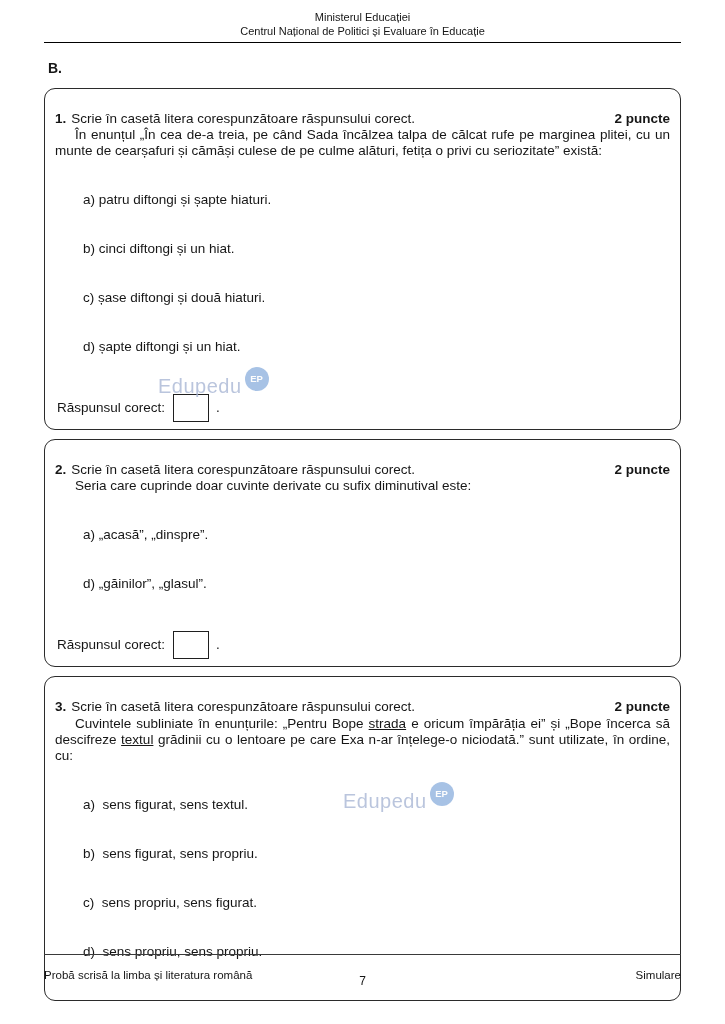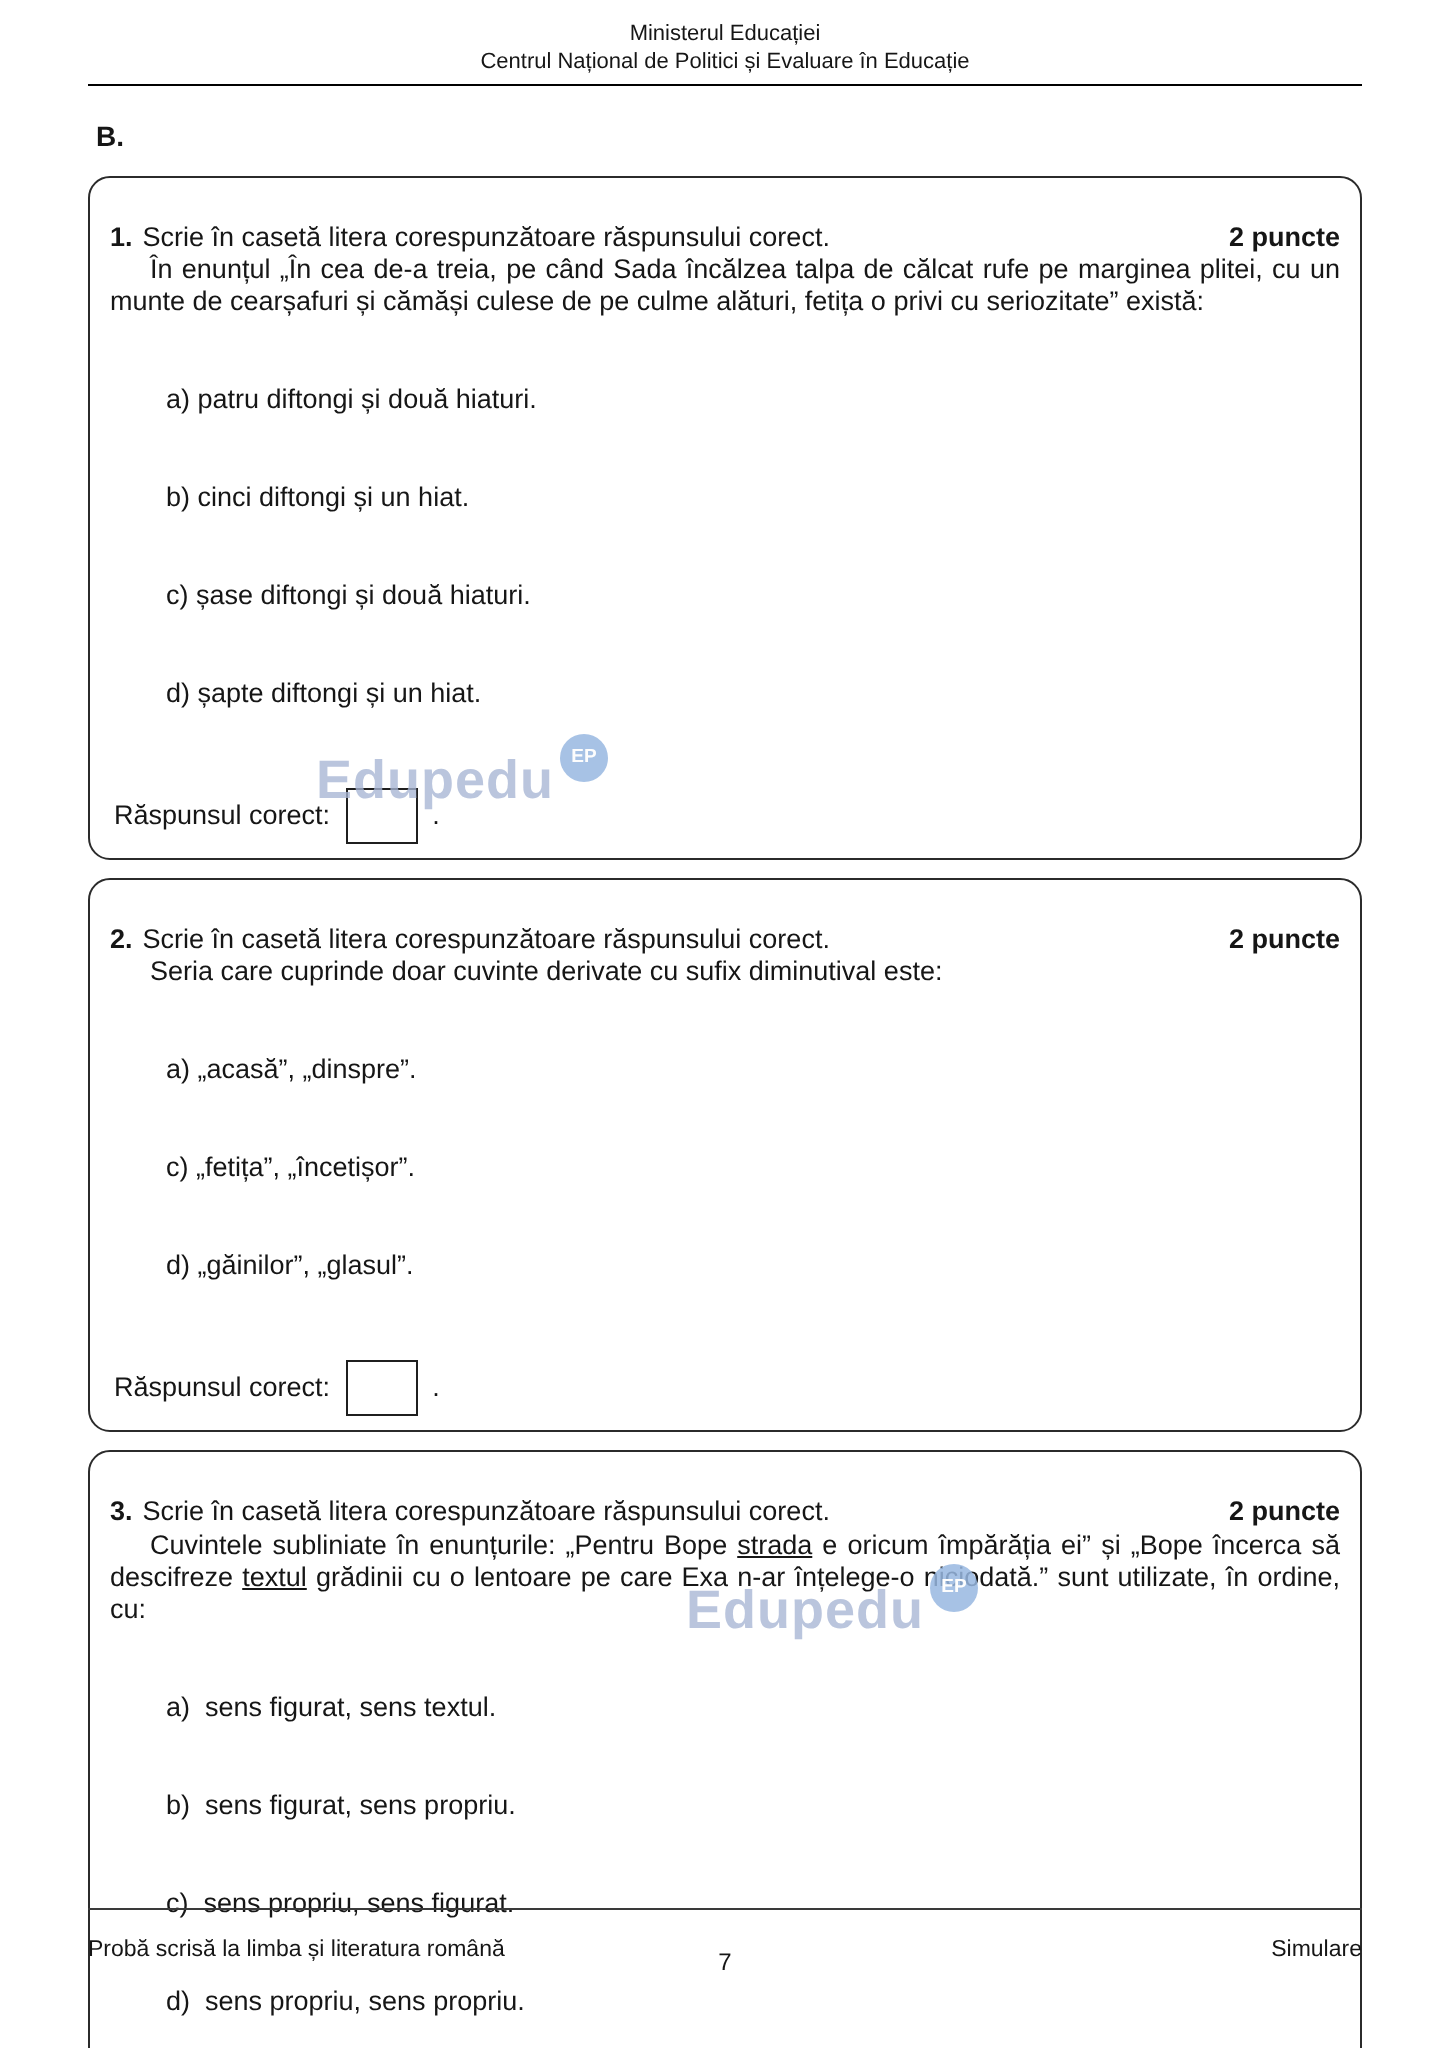--- a/index.html
+++ b/index.html
@@ -35,22 +35,22 @@
   .indent { text-indent: 20px; }
   .u { text-decoration: underline; }
   .opts { list-style: none; margin: 0; padding: 0 0 0 28px; white-space: pre-wrap; }
   .answer-row { margin-top: 6px; margin-left: 2px; display: flex; align-items: center; }
   .alabel { margin-right: 8px; }
   .abox { width: 34px; height: 26px; border: 1.8px solid #1f1f1f; display: inline-block; background: #fff; }
   .asuffix { margin-left: 7px; }
   
   .wm { position: absolute; display: flex; align-items: flex-start; pointer-events: none; z-index: 6; }
   .wm-text {
-    font-weight: bold;
-    font-size: 27px;
+    font-weight: normal;
+    font-size: 20px;
     letter-spacing: 0.5px;
     color: rgba(166, 181, 212, 0.78);
   }
   .wm-badge {
     width: 24px; height: 24px; border-radius: 50%;
     background: rgba(152, 183, 224, 0.85);
     color: #fdfdfd; font-size: 9.5px; font-weight: bold;
     display: flex; align-items: center; justify-content: center;
     margin-left: 3px; margin-top: -7px;
   }
@@ -78,42 +78,41 @@
 <main class="content">
 
   <section class="qbox">
     <div class="qhead">
       <span class="qnum">1.</span>
       <span class="qprompt">Scrie în casetă litera corespunzătoare răspunsului corect.</span>
       <span class="qpoints">2 puncte</span>
     </div>
     <p class="qbody indent"><span>În enunțul „În cea de-a treia, pe când Sada încălzea talpa de călcat rufe pe marginea plitei, cu un munte de cearșafuri și cămăși culese de pe culme alături, fetița o privi cu seriozitate” există:</span></p>
     <ul class="opts">
-      <li>a) patru diftongi și două hiaturi.</li>
+      <li>a) patru diftongi și șapte hiaturi.</li>
       <li>b) cinci diftongi și un hiat.</li>
       <li>c) șase diftongi și două hiaturi.</li>
       <li>d) șapte diftongi și un hiat.</li>
     </ul>
     <div class="answer-row">
       <span class="alabel">Răspunsul corect:</span>
       <span class="abox"></span>
       <span class="asuffix">.</span>
     </div>
   </section>
 
   <section class="qbox">
     <div class="qhead">
       <span class="qnum">2.</span>
       <span class="qprompt">Scrie în casetă litera corespunzătoare răspunsului corect.</span>
       <span class="qpoints">2 puncte</span>
     </div>
     <p class="qbody indent"><span>Seria care cuprinde doar cuvinte derivate cu sufix diminutival este:</span></p>
     <ul class="opts">
       <li>a) „acasă”, „dinspre”.</li>
-      <li>c) „fetița”, „încetișor”.</li>
       <li>d) „găinilor”, „glasul”.</li>
     </ul>
     <div class="answer-row">
       <span class="alabel">Răspunsul corect:</span>
       <span class="abox"></span>
       <span class="asuffix">.</span>
     </div>
   </section>
 
   <section class="qbox">

